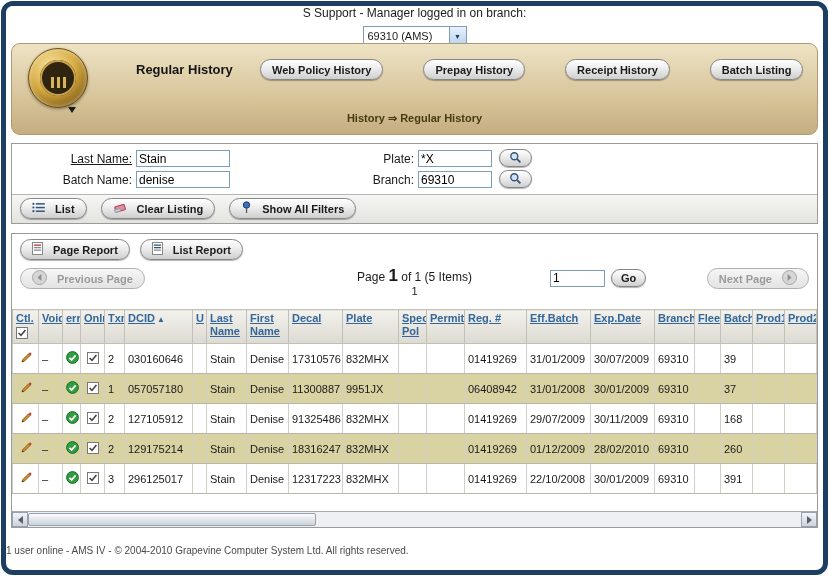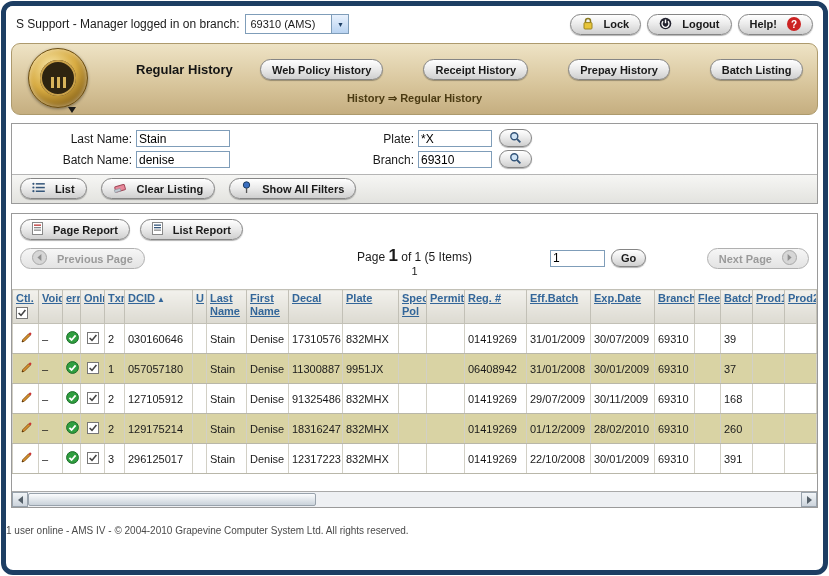--- a/index.html
+++ b/index.html
@@ -8,21 +8,21 @@
     width:829px; height:576px; background:#ffffff;
     font-family:"Liberation Sans", sans-serif; color:#1a1a1a;
     position:relative; overflow:hidden;
   }
   .frame {
     position:absolute; left:1px; top:1px; width:827px; height:574px;
     border:5px solid #1d3e63; border-radius:12px; background:#fff; overflow:hidden;
   }
 
   
-  .topbar { height:36px; display:flex; align-items:center; gap:6px; padding:0 10px; background:#fff; }
+  .topbar { height:36px; display:flex; align-items:center; gap:6px; padding:0 10px; background:#fff;flex-direction:column; }
   .status { font-size:12px; }
   .select {
     height:20px; min-width:104px; border:1px solid #7f9db9; background:#fff;
     display:inline-flex; align-items:center; justify-content:space-between;
     font-size:11px; padding-left:4px; cursor:pointer;
   }
   .select .sel-btn {
     width:17px; height:18px; margin-left:6px;
     background:linear-gradient(#e8f1fd,#b9d3f1); border-left:1px solid #7f9db9;
     display:flex; align-items:center; justify-content:center; font-size:7px; color:#1d3e63;
@@ -39,21 +39,21 @@
   .pill.small { height:18px; padding:0 9px; }
   .pill.disabled { color:#9a9a9a; background:linear-gradient(#f6f6f6,#e3e3e3); box-shadow:none; border-color:#b0b0b0; cursor:default; }
   .qbadge {
     display:inline-flex; align-items:center; justify-content:center;
     width:14px; height:14px; border-radius:50%; background:#cc2222; color:#fff;
     font-size:10px; font-weight:bold;
   }
 
   
   .band {
-    position:relative; margin:1px 5px 8px; height:72px; border-radius:9px;
+    position:relative; margin:1px 5px 8px; height:92px; border-radius:9px;
     border:1px solid #ad9a6d;
     background:linear-gradient(#eee3c5,#d7c49a 60%,#c5ae80);
   }
   .logo {
     position:absolute; left:16px; top:4px; width:60px; height:60px; border-radius:50%;
     background:radial-gradient(circle at 38% 30%, #f6e3a2 0%, #d7ab42 45%, #8a6418 78%, #5a3e0c 100%);
     border:1px solid #6b4e14; box-shadow:inset 0 0 5px rgba(255,255,255,.55), 0 1px 3px rgba(0,0,0,.4);
     cursor:pointer;
   }
   .logo-inner {
@@ -170,30 +170,30 @@
       <div class="logo-inner">
           <i></i>
           <i></i>
           <i></i>
         </div>
     </div>
     <div class="logo-caret"></div>
     <div class="band-title">Regular History</div>
     <div class="band-nav">
       <button class="pill">Web Policy History</button>
+      <button class="pill">Prepay History</button>
       <button class="pill">Receipt History</button>
-      <button class="pill">Prepay History</button>
       <button class="pill">Batch Listing</button>
     </div>
     <div class="breadcrumb">History ⇒ Regular History</div>
   </div>
 
   <div class="filter-panel">
     <div class="filter-grid">
-      <span class="flbl" style="left:34px;top:8px;width:86px;">Last Name:</span>
+      <span class="flbl" style="left:34px;top:8px;width:86px;text-decoration:underline;">Last Name:</span>
       <input class="fin" style="left: 124px; top: 6px; width: 94px;" value="Stain">
       <span class="flbl" style="left:34px;top:29px;width:86px;">Batch Name:</span>
       <input class="fin" style="left: 124px; top: 27px; width: 94px;" value="denise">
 
       <span class="flbl" style="left:320px;top:8px;width:82px;">Plate:</span>
       <input class="fin" style="left: 406px; top: 6px; width: 74px;" value="*X">
       <button class="pill small" style="position:absolute;left:487px;top:5px;">
         <span><svg width="13" height="13" viewBox="0 0 13 13">
               <circle cx="5.3" cy="5.3" r="3.5" fill="#cfe3f5" stroke="#35567a" stroke-width="1.4"></circle>
               <line x1="8" y1="8" x2="11.4" y2="11.4" stroke="#35567a" stroke-width="1.8"></line>

